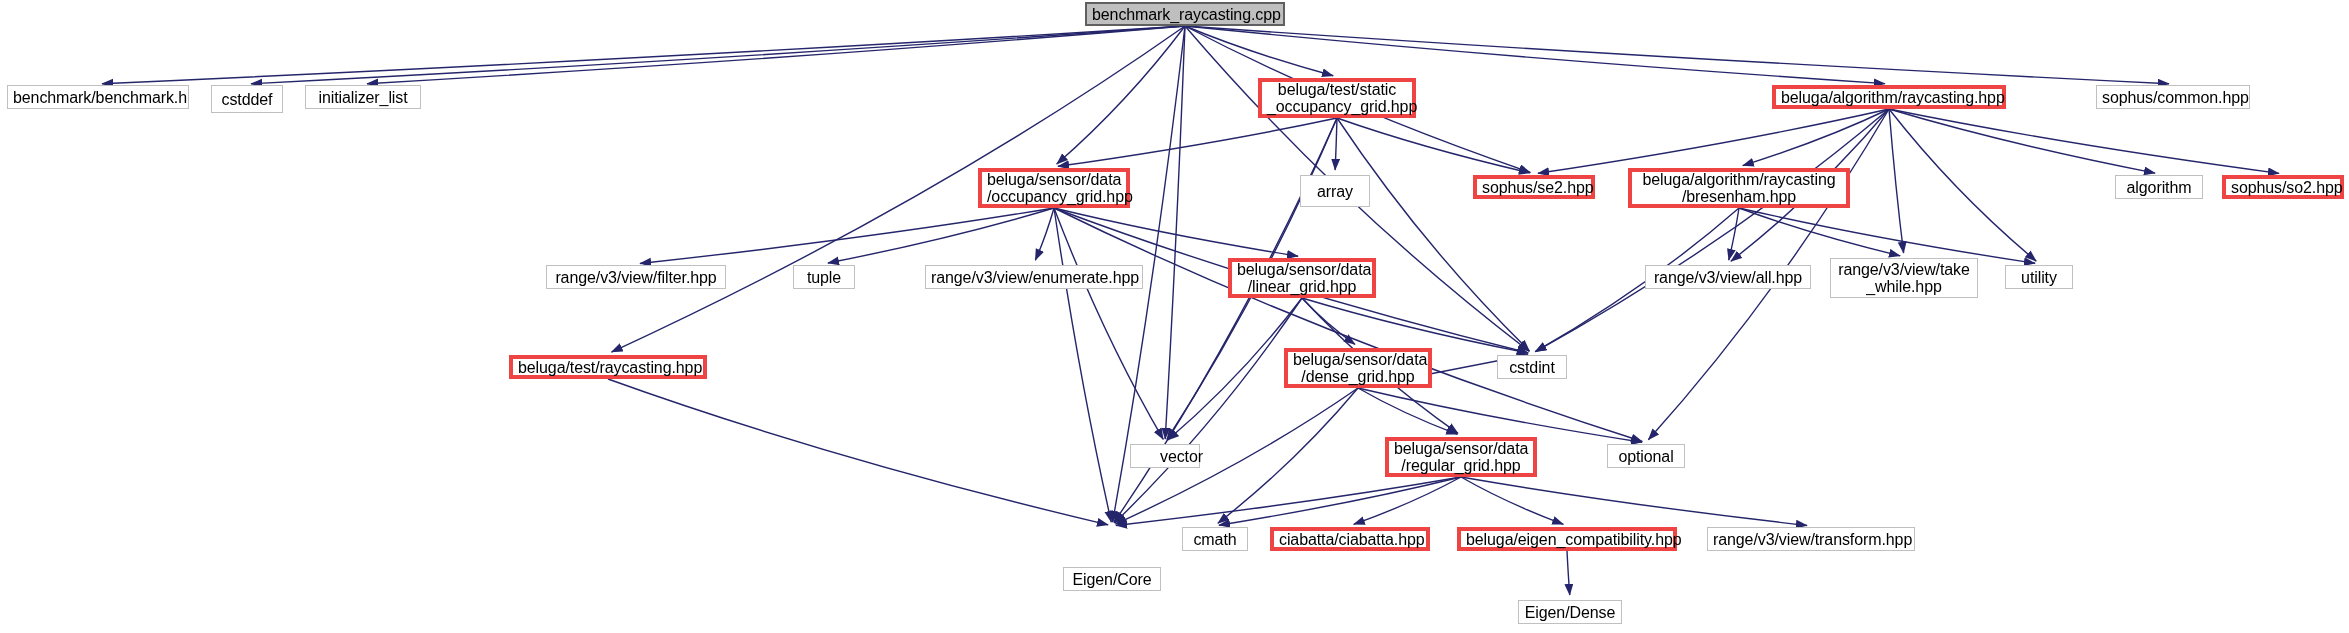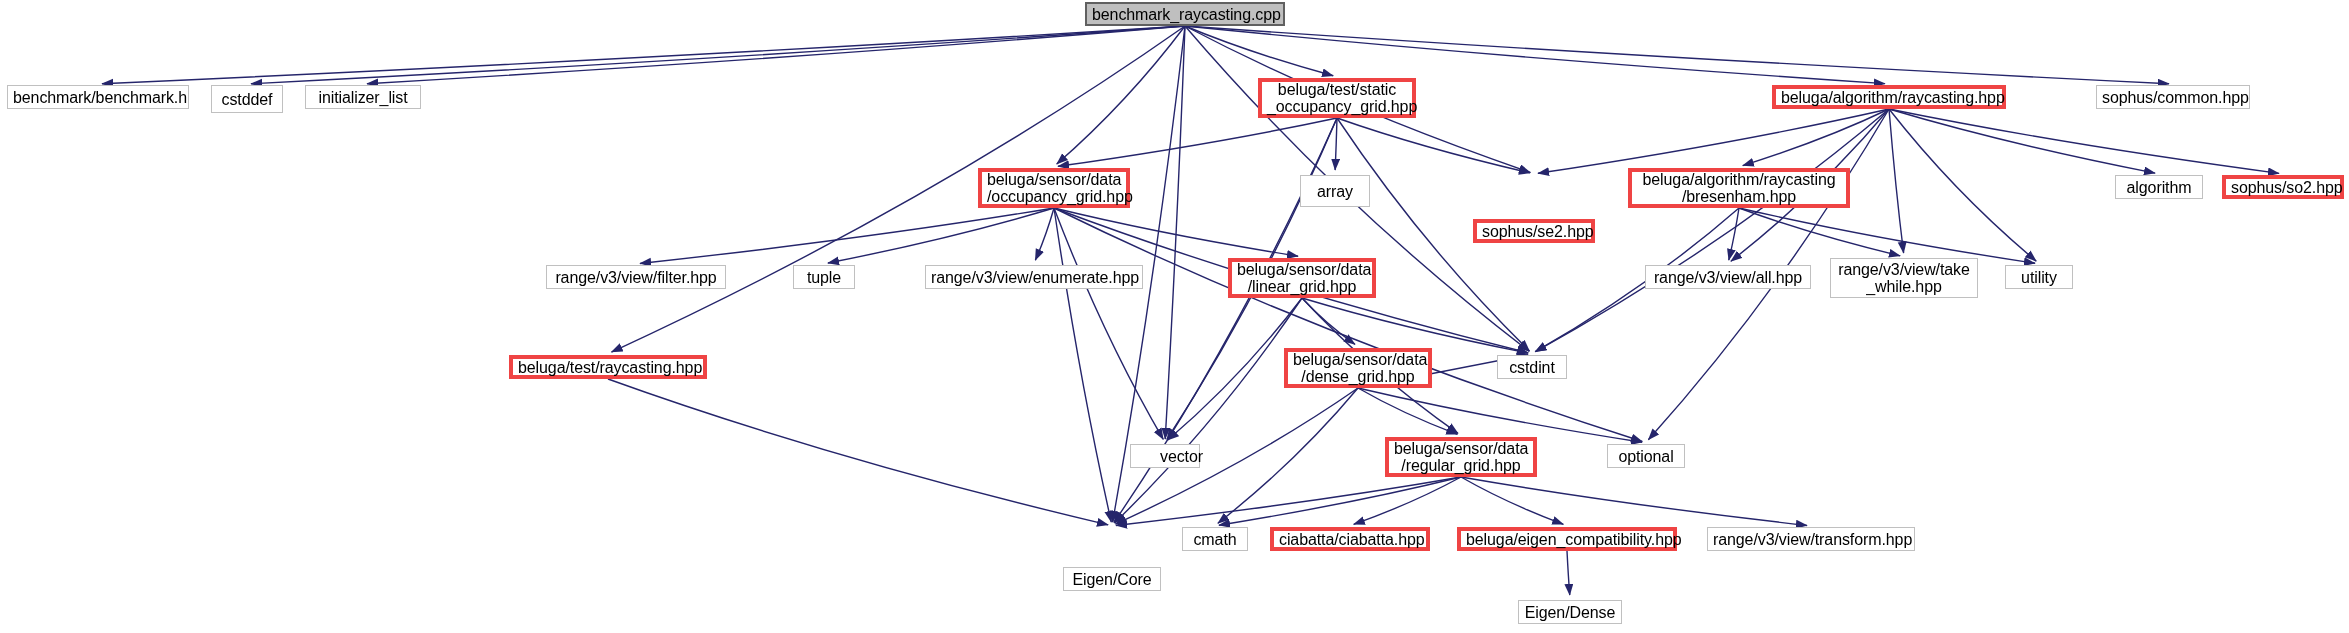--- a/index.html
+++ b/index.html
@@ -128,21 +128,21 @@
       <div class="node " style="left: 7px; top: 85px; width: 182px; height: 24px;"><span class="node-label">benchmark/benchmark.h</span></div>
       <div class="node " style="left: 211px; top: 85px; width: 72px; height: 28px;"><span class="node-label">cstddef</span></div>
       <div class="node " style="left: 305px; top: 85px; width: 116px; height: 24px;"><span class="node-label">initializer_list</span></div>
       <div class="node strong" style="left: 1258px; top: 78px; width: 158px; height: 40px;"><span class="node-label">beluga/test/static
 _occupancy_grid.hpp</span></div>
       <div class="node strong" style="left: 1772px; top: 85px; width: 234px; height: 24px;"><span class="node-label">beluga/algorithm/raycasting.hpp</span></div>
       <div class="node " style="left: 2096px; top: 85px; width: 154px; height: 24px;"><span class="node-label">sophus/common.hpp</span></div>
       <div class="node strong" style="left: 978px; top: 168px; width: 152px; height: 40px;"><span class="node-label">beluga/sensor/data
 /occupancy_grid.hpp</span></div>
       <div class="node " style="left: 1300px; top: 175px; width: 70px; height: 32px;"><span class="node-label">array</span></div>
-      <div class="node strong" style="left: 1473px; top: 175px; width: 122px; height: 24px; margin-top: 44px;"><span class="node-label">sophus/se2.hpp</span></div>
+      <div class="node strong" style="left: 1473px; top: 175px; width: 122px; height: 24px;"><span class="node-label">sophus/se2.hpp</span></div>
       <div class="node strong" style="left: 1628px; top: 168px; width: 222px; height: 40px;"><span class="node-label">beluga/algorithm/raycasting
 /bresenham.hpp</span></div>
       <div class="node " style="left: 2115px; top: 175px; width: 88px; height: 24px;"><span class="node-label">algorithm</span></div>
       <div class="node strong" style="left: 2222px; top: 175px; width: 122px; height: 24px;"><span class="node-label">sophus/so2.hpp</span></div>
       <div class="node " style="left: 546px; top: 265px; width: 180px; height: 24px;"><span class="node-label">range/v3/view/filter.hpp</span></div>
       <div class="node " style="left: 793px; top: 265px; width: 62px; height: 24px;"><span class="node-label">tuple</span></div>
       <div class="node " style="left: 925px; top: 265px; width: 218px; height: 24px;"><span class="node-label">range/v3/view/enumerate.hpp</span></div>
       <div class="node strong" style="left: 1228px; top: 258px; width: 148px; height: 40px;"><span class="node-label">beluga/sensor/data
 /linear_grid.hpp</span></div>
       <div class="node " style="left: 1645px; top: 265px; width: 166px; height: 24px;"><span class="node-label">range/v3/view/all.hpp</span></div>

